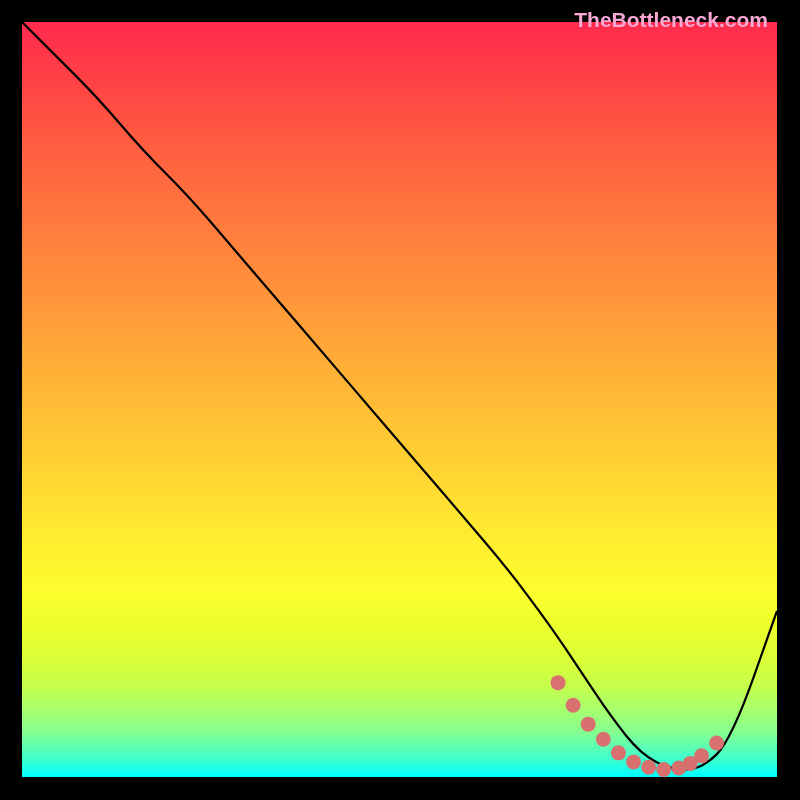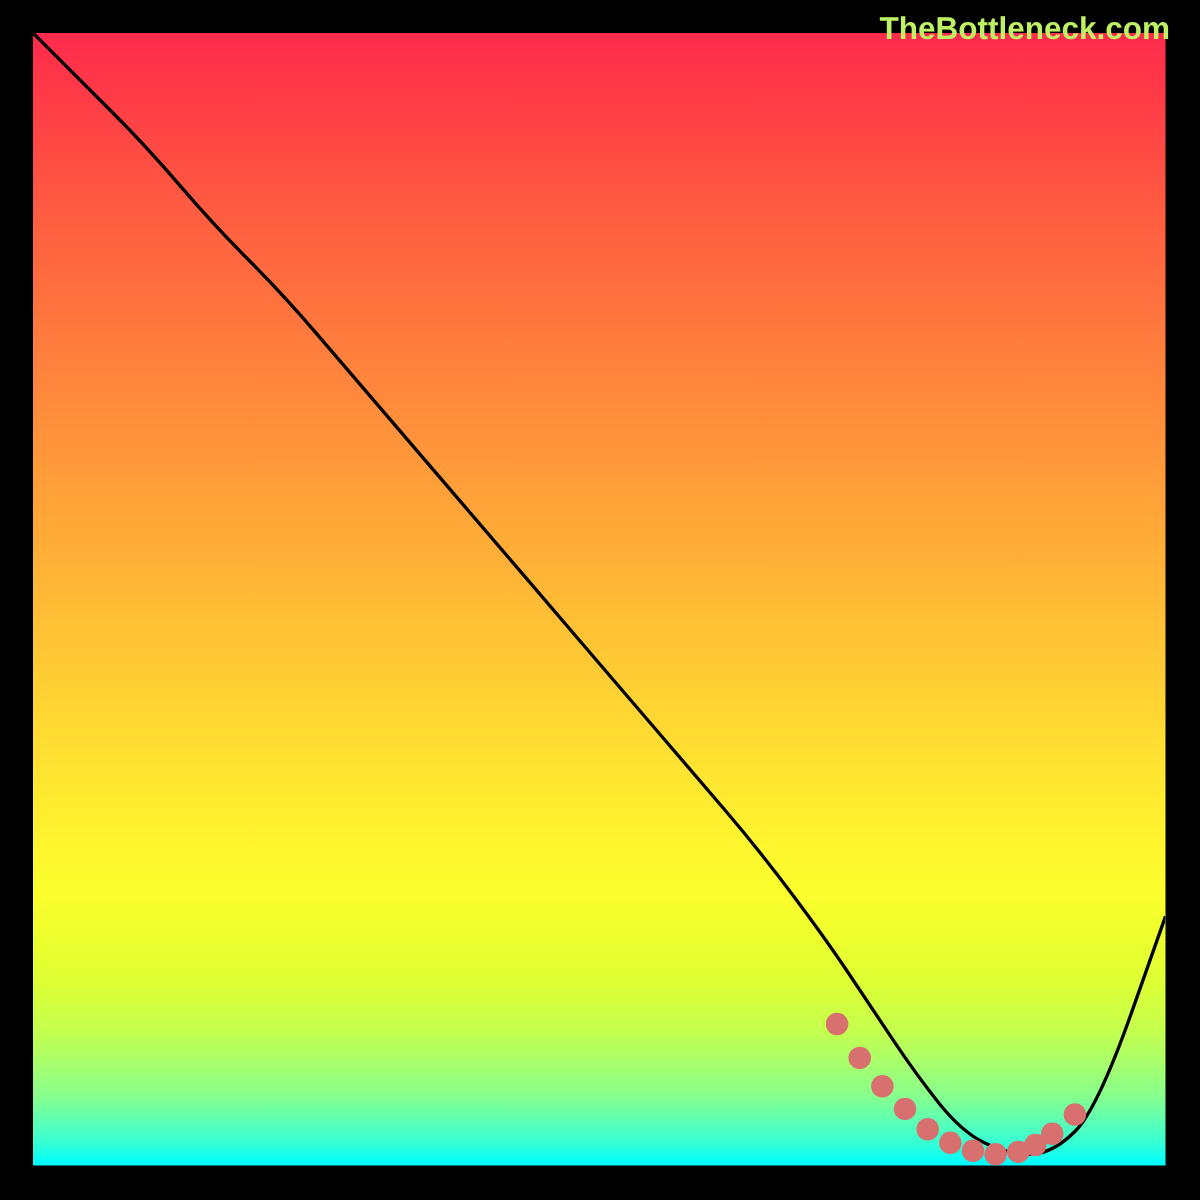--- a/index.html
+++ b/index.html
@@ -10,22 +10,22 @@
     body {
       width: 800px;
       height: 800px;
       background: #000;
       position: relative;
       overflow: hidden;
     }
     .watermark {
       position: absolute;
       top: 8px;
-      right: 20px;
-      color: #bef264;
+      right: 32px;
+      color: #f9a8d4;
       font-family: Arial, sans-serif;
       font-size: 21px;
       font-weight: bold;
       z-index: 10;
     }
     .plot-area {
       position: absolute;
       top: 22px;
       left: 22px;
       width: 755px;

